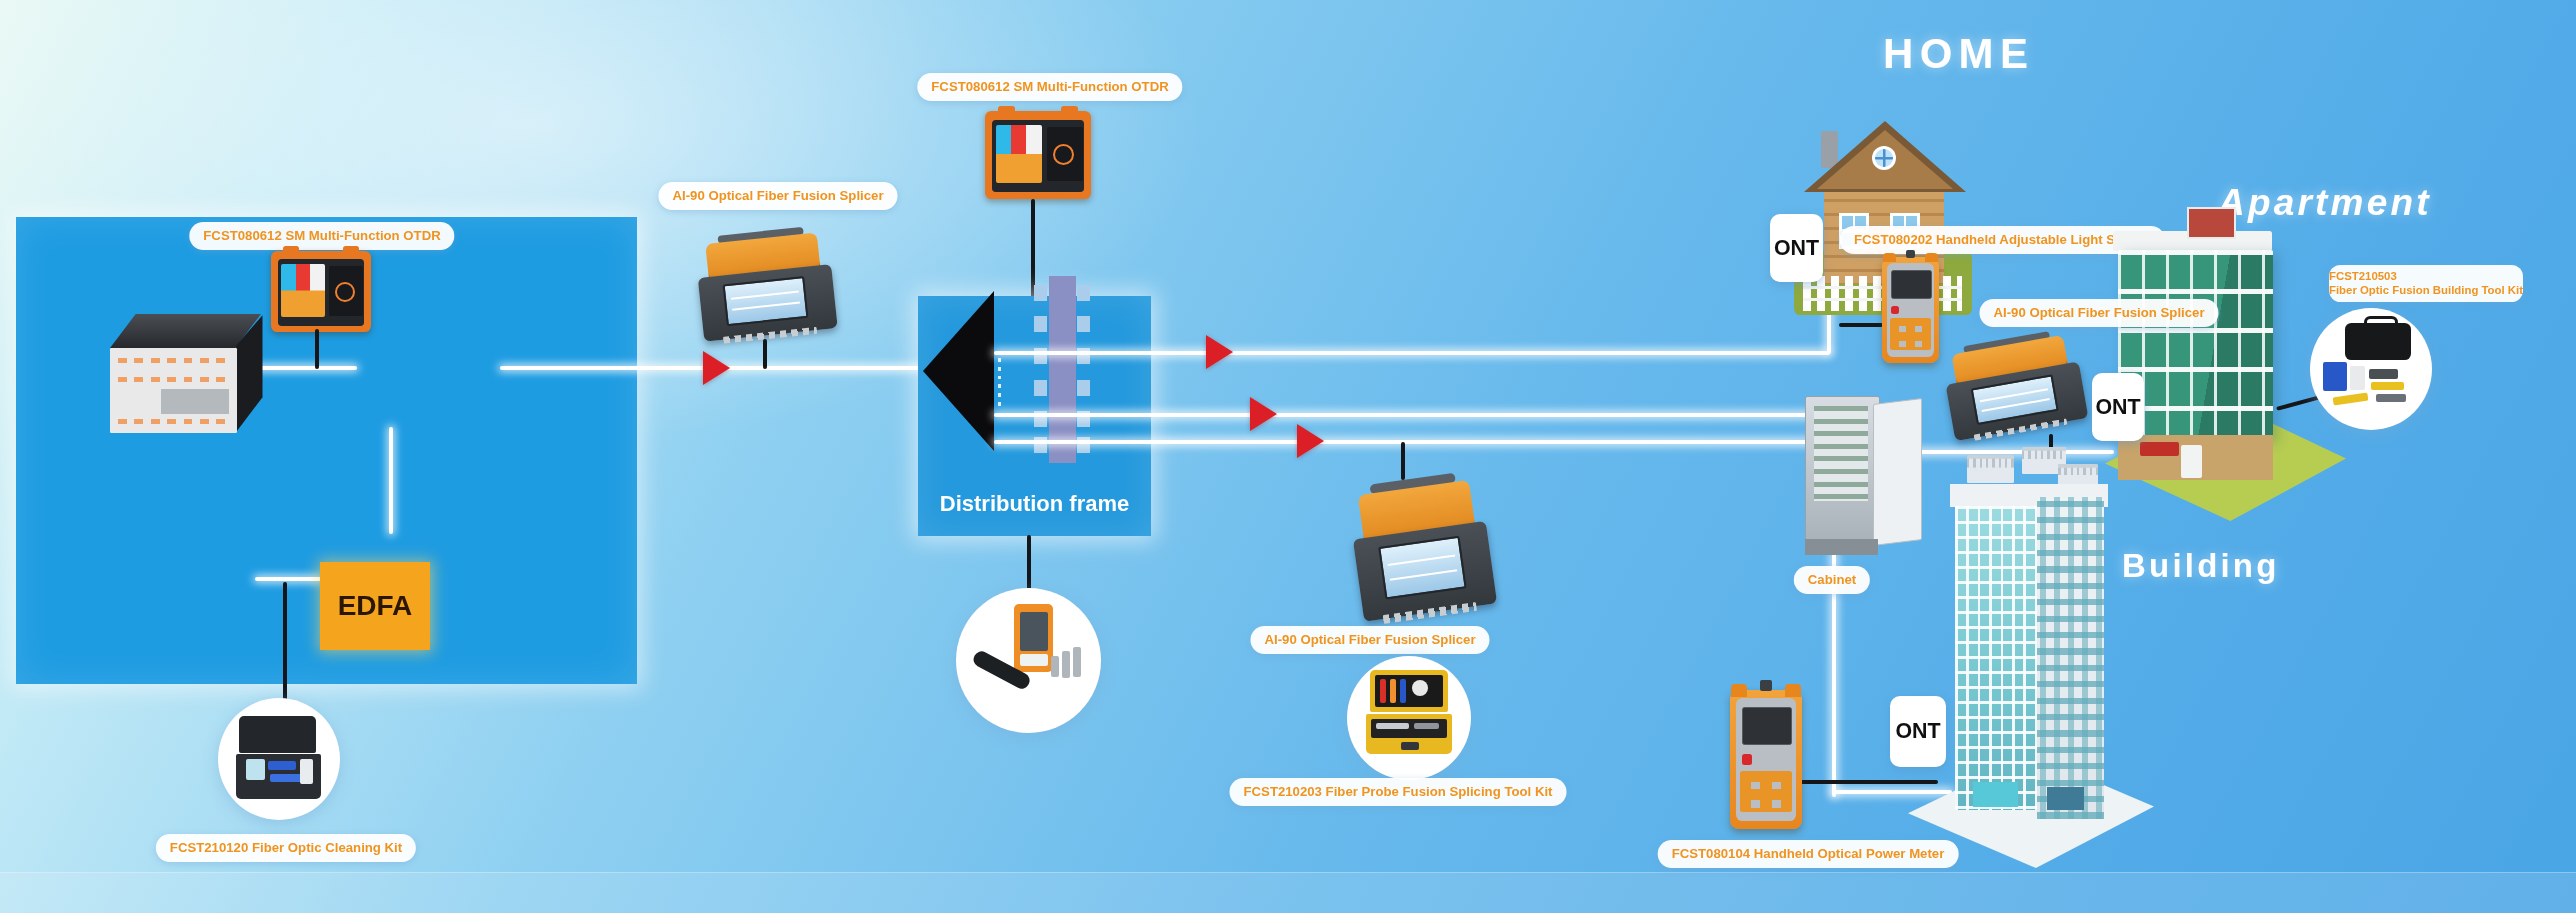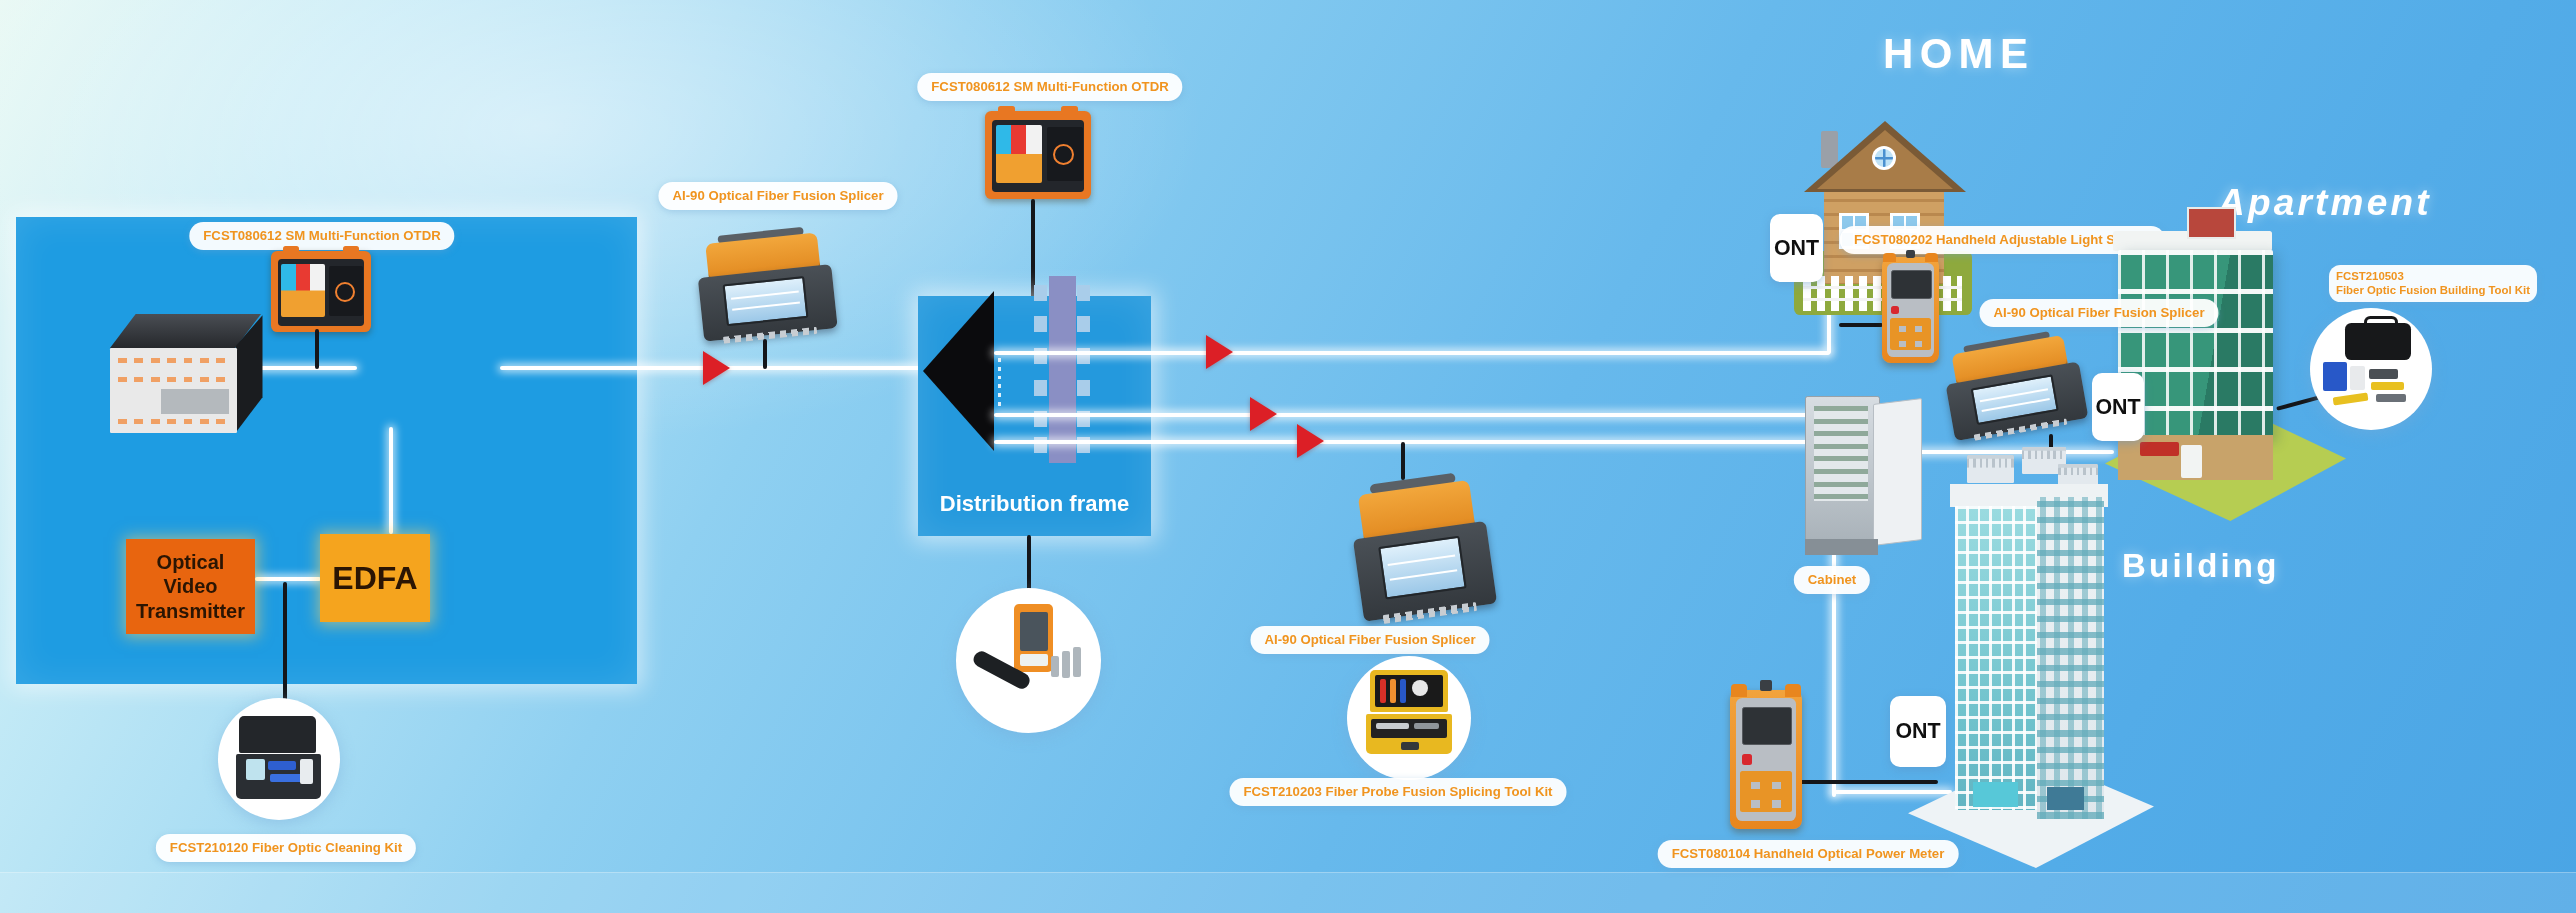--- a/index.html
+++ b/index.html
@@ -114,24 +114,24 @@
   
   .case-lid{position:absolute;border-radius:5px 5px 1.9px 1.9px;}
   .case-base{position:absolute;border-radius:1.9px 1.9px 5px 5px;}
   .chip{position:absolute;border-radius:1.9px;}
   .padsq{position:absolute;background:#a9cdea;}
   .pbar{position:absolute;background:#8a8fc4;}
   .tri-splitter{position:absolute;width:0;height:0;border-top:80px solid transparent;border-bottom:80px solid transparent;border-right:71px solid #0b0b0d;}
   .dash-col{position:absolute;width:3.2px;background:repeating-linear-gradient(#fff 0 3.8px,transparent 3.8px 8.8px);opacity:.85;}
   .diagline{position:absolute;background:#14161a;border-radius:1.9px;transform:rotate(-15deg);}
   .wdm-txt{font-size:29px;line-height:1.12;}
-  .edfa-txt{font-size:32px;}
+  .edfa-txt{font-size:28px;margin-top:28px;}
   .ovt-txt{font-size:20px;line-height:1.22;}
   .df-title{position:absolute;color:#fff;font-weight:700;font-size:22px;text-align:center;}
-  .pill2{white-space:normal;line-height:1.2;font-size:11.4px;border-radius:11.4px;padding:5px 7px;}
+  .pill2{white-space:normal;line-height:1.2;font-size:11.4px;border-radius:11.4px;padding:5px 0;}
 </style>
 </head>
 <body>
 
 <div class="stage">
   <div class="bottomband"></div>
 
 
   <div class="panel" style="left:16.4px;top:217px;width:621px;height:467px;"></div>
 
@@ -159,25 +159,20 @@
     <div class="abs" style="left:0;top:34px;width:127px;height:85px;background:#e9e9e9;border-radius:1.3px;">
       <div class="abs" style="left:6%;top:12%;width:88%;height:5px;background:repeating-linear-gradient(90deg,#f0a064 0 8.8px,transparent 8.8px 16.4px);"></div>
       <div class="abs" style="left:6%;top:34%;width:88%;height:5px;background:repeating-linear-gradient(90deg,#f0a064 0 8.8px,transparent 8.8px 16.4px);"></div>
       <div class="abs" style="left:6%;top:84%;width:88%;height:5px;background:repeating-linear-gradient(90deg,#f0a064 0 8.8px,transparent 8.8px 16.4px);"></div>
       <div class="abs" style="left:40%;top:48%;width:54%;height:30%;background:#b4b9bd;"></div>
     </div>
   </div>
 
   <div class="obox edfa-txt" style="left:320px;top:534px;width:110px;height:88px;background:#f5a41e;">
     <span>EDFA</span>
-  </div>
-  <div class="obox ovt-txt" style="left:126px;top:539px;width:129px;height:95px;background:#e8650f;">
-    <span>Optical</span>
-    <span>Video</span>
-    <span>Transmitter</span>
   </div>
 
   <div class="bl" style="left:283px;top:582px;width:4.4px;height:121px;"></div>
   <div class="bubble" style="left:218px;top:698px;width:122px;height:122px;">
     <div class="case-lid" style="left:21.4px;top:17.7px;width:77px;height:37px;background:#23262a;"></div>
     <div class="case-base" style="left:17.7px;top:56px;width:85px;height:45px;background:#2a2e33;"></div>
     <div class="chip" style="left:28px;top:61px;width:19px;height:21.4px;background:#bfe3ee;"></div>
     <div class="chip" style="left:50px;top:63px;width:28px;height:8.8px;background:#2e5fd0;"></div>
     <div class="chip" style="left:52px;top:76px;width:33px;height:7.6px;background:#3a70e0;"></div>
     <div class="chip" style="left:82px;top:61px;width:12.6px;height:25px;background:#e8ecef;"></div>

